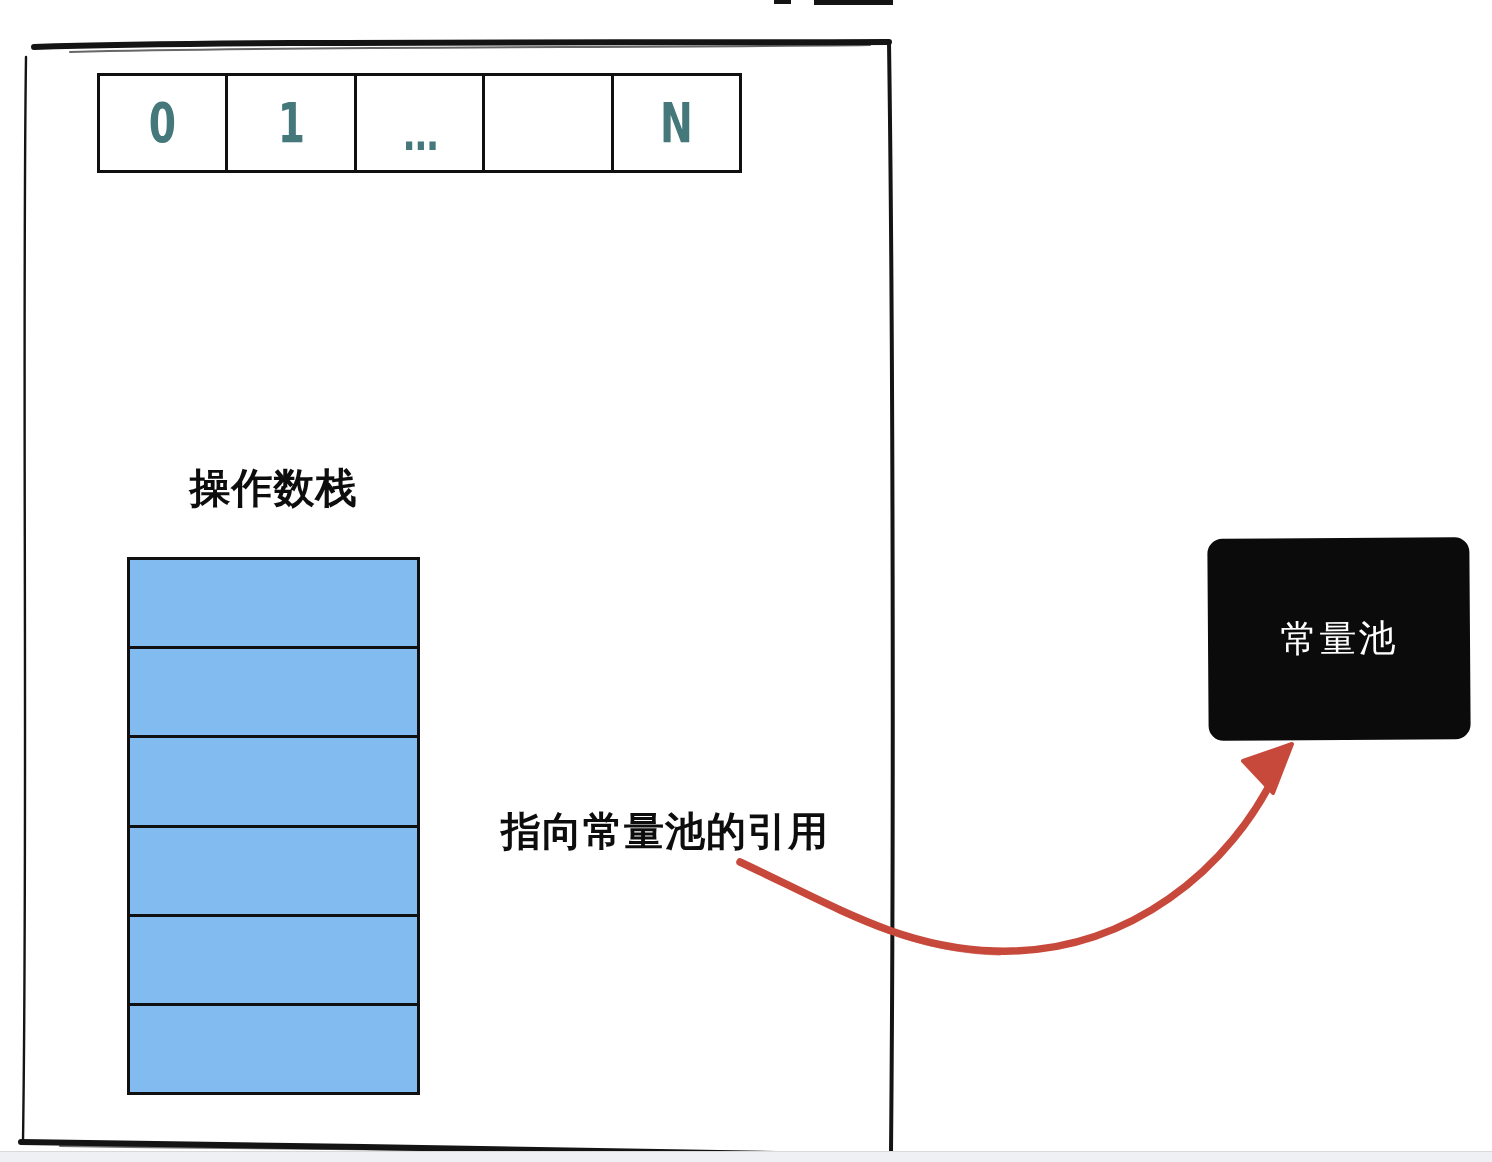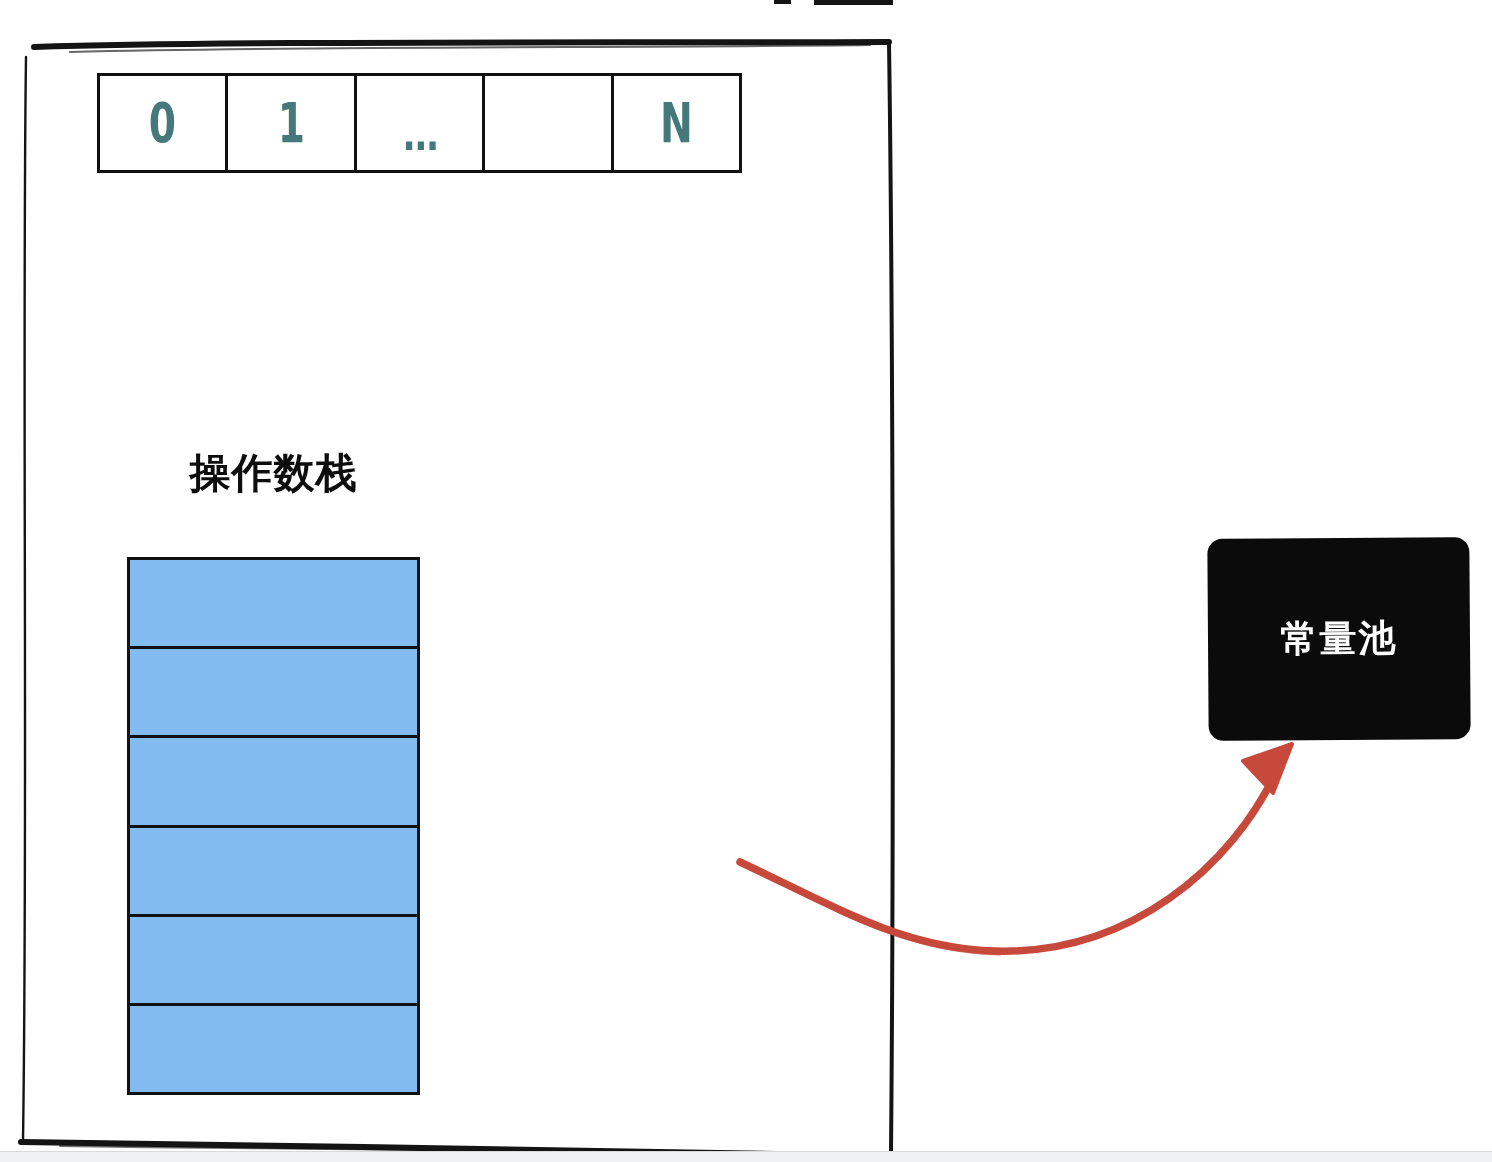--- a/index.html
+++ b/index.html
@@ -41,40 +41,40 @@
     transform:scaleX(0.70);
     font-family:"DejaVu Sans", sans-serif;
   }
   .lvt-cell span.low{font-size:44px;transform:scaleX(0.80) translateY(12px);letter-spacing:-2px;}
 
   .caption{
     position:absolute;font-weight:700;color:#0d0d0d;white-space:nowrap;
     font-family:"Liberation Sans", sans-serif;
   }
   .lvt-caption{left:97px;top:216px;width:645px;text-align:center;font-size:40px;letter-spacing:1px;}
-  .stack-caption{left:127px;top:446px;width:293px;text-align:center;font-size:41px;letter-spacing:1px;}
+  .stack-caption{left:127px;top:461px;width:293px;text-align:center;font-size:41px;letter-spacing:1px;}
   .ref-caption{left:501px;top:804px;font-size:40px;letter-spacing:1px;}
 
   
   .stack{
     position:absolute;left:127px;top:557px;width:293px;height:538px;
     display:flex;flex-direction:column;box-sizing:border-box;
     border:3px solid #101010;background:var(--stack-fill);
   }
   .stack-row{flex:1;border-bottom:3px solid #101010;box-sizing:border-box;background:var(--stack-fill);}
   .stack-row:last-child{border-bottom:none;}
 
   
   .pool{
     position:absolute;left:1208px;top:538px;width:262px;height:202px;
     background:var(--pool-bg);border-radius:15px;
     display:flex;align-items:center;justify-content:center;
     transform:rotate(-0.4deg);
   }
-  .pool-label{color:#ffffff;font-weight:700;font-size:37px;letter-spacing:2px;}
+  .pool-label{color:#ffffff;font-weight:400;font-size:37px;letter-spacing:2px;}
 
   
   .bottom-strip{
     position:absolute;left:0;bottom:0;width:1492px;height:11px;
     background:#eef0f3;border-top:1px solid #d7d9dc;box-sizing:border-box;
   }
 </style>
 </head>
 <body>
 
@@ -122,19 +122,20 @@
   <div class="caption stack-caption">操作数栈</div>
   <div class="stack">
       <div class="stack-row"></div>
       <div class="stack-row"></div>
       <div class="stack-row"></div>
       <div class="stack-row"></div>
       <div class="stack-row"></div>
       <div class="stack-row"></div>
     </div>
 
+  <div class="caption ref-caption">指向常量池的引用</div>
 
   <div class="pool">
     <span class="pool-label">常量池</span>
   </div>
 
   <div class="bottom-strip"></div>
 </div>
 
 </body></html>

